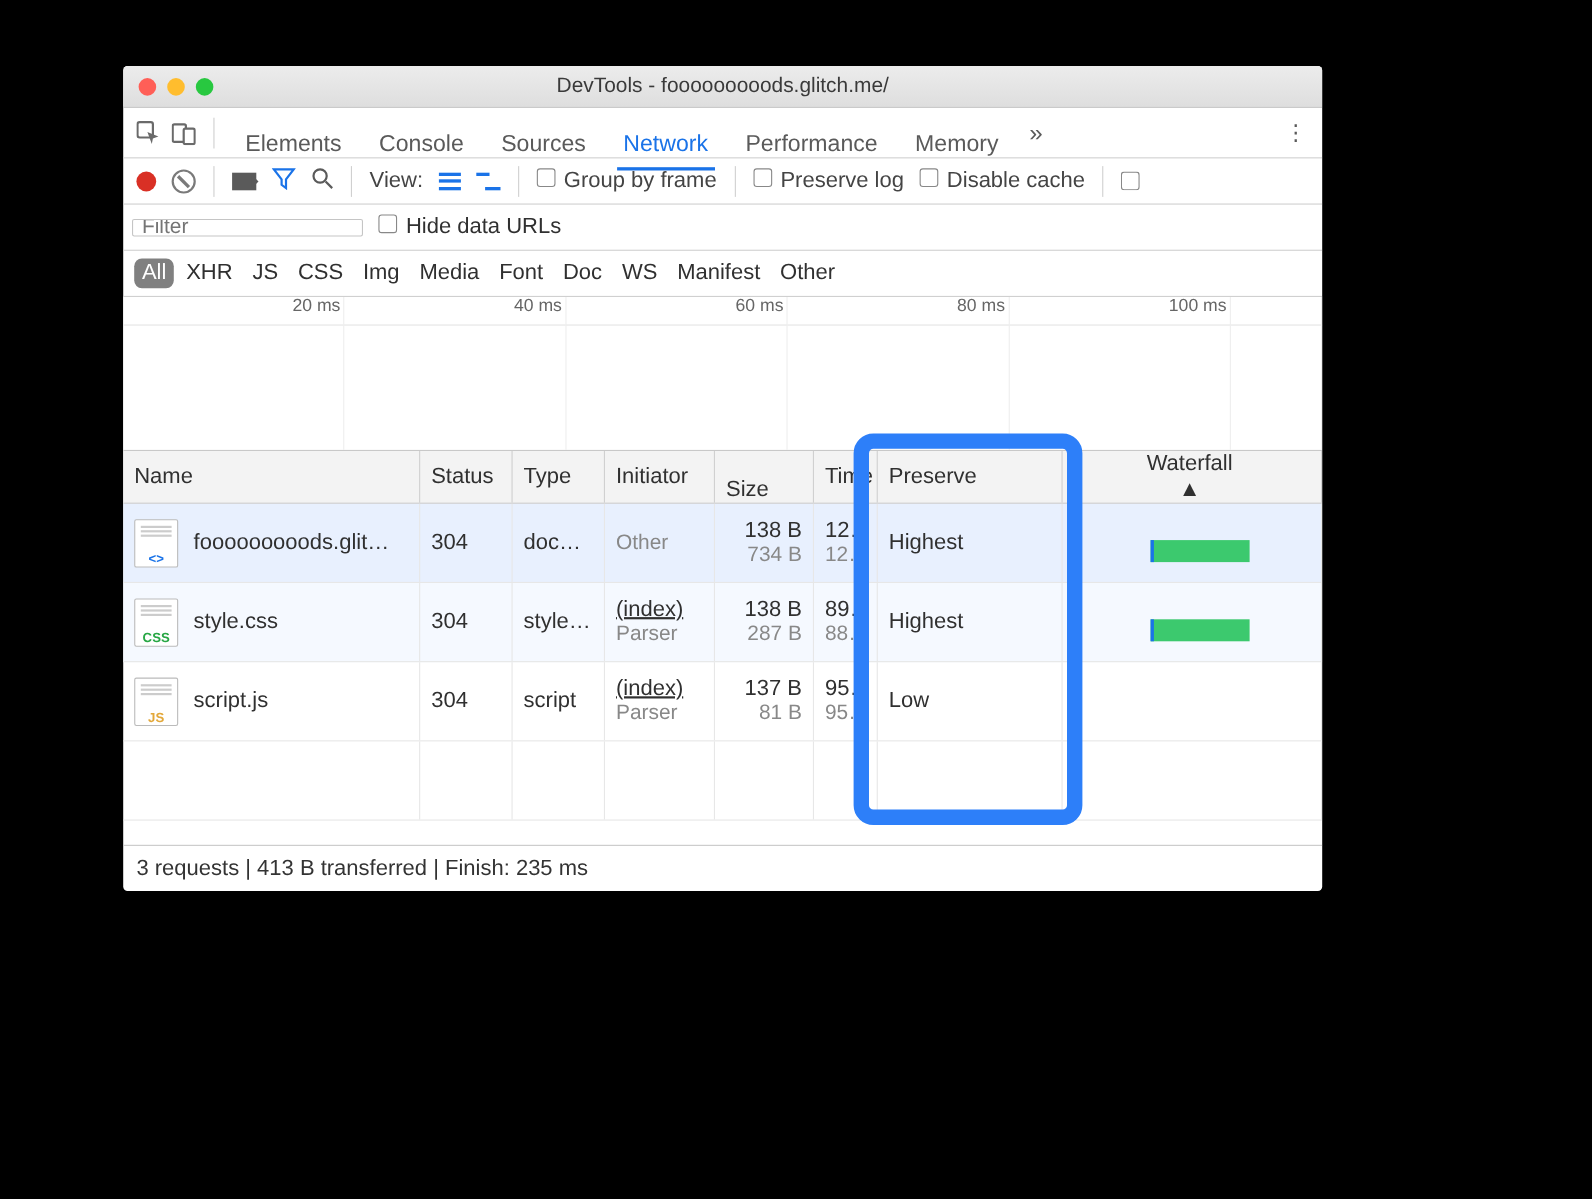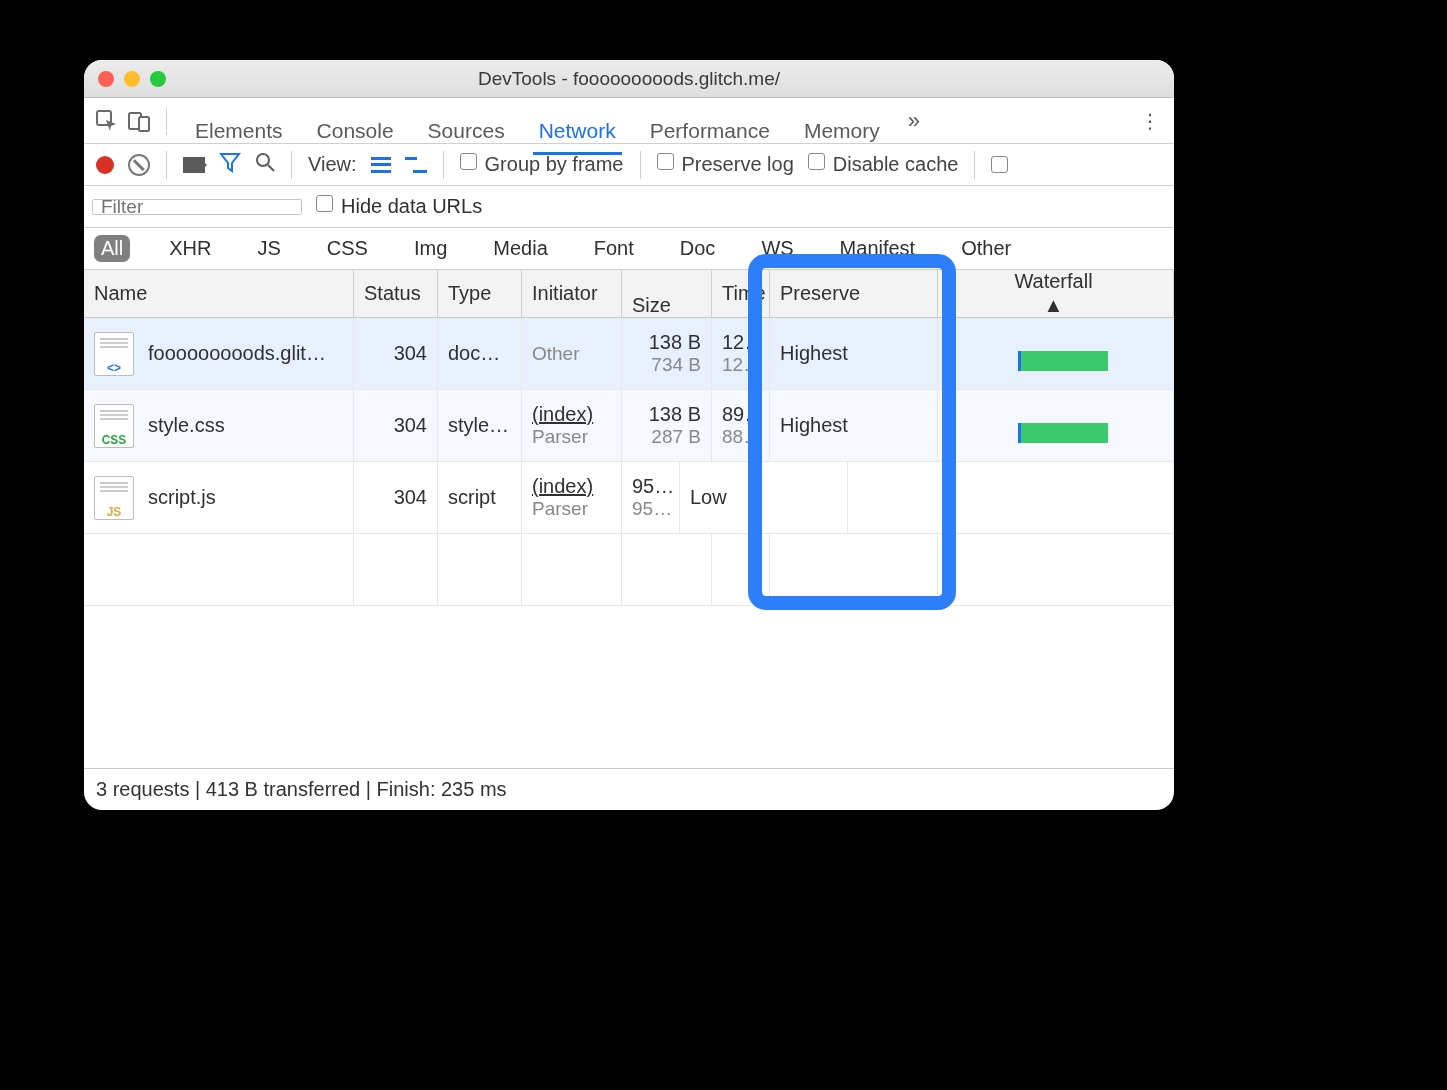--- a/index.html
+++ b/index.html
@@ -7,26 +7,26 @@
   background: #000;
   width: 1447px;
   height: 1090px;
   font-family: -apple-system, "Helvetica Neue", Arial, sans-serif;
   font-size: 20px;
   color: #303030;
   position: relative;
 }
 .window {
   position: absolute;
-  left: 84px;
+  left: 112px;
   top: 60px;
   width: 1090px;
   height: 750px;
   background: #fff;
-  border-radius: 18px;
+  border-radius: 4px;
   box-shadow: 0 30px 80px rgba(0,0,0,0.5);
   overflow: hidden;
   display: flex;
   flex-direction: column;
 }
 
 .titlebar {
   height: 38px;
   background: linear-gradient(#ececec, #dedede);
   border-bottom: 1px solid #bdbdbd;
@@ -89,41 +89,41 @@
   height: 42px; border-bottom: 1px solid #d0d0d0;
   display:flex; align-items:center; gap: 14px; padding-left: 8px;
 }
 .filter-input {
   width: 210px; height: 16px; border: 1px solid #c5c5c5; border-radius: 2px;
   font-size: 19px; color: #3b82f6; padding: 0 8px; background:#fff;
 }
 
 .types-row {
   height: 42px; border-bottom: 1px solid #d0d0d0;
-  display:flex; align-items:center; gap: 32px; padding: 0 10px; font-size:20px;
+  display:flex; align-items:center; gap: 4px; padding: 0 10px; font-size:20px;
 }
 .type-pill { padding: 2px 7px; border-radius: 7px; cursor:pointer; }
 .type-pill.active { background: #808080; color:#fff; }
 
 .timeline {
   height: 140px; border-bottom: 1px solid #c8c8c8; position: relative; background:#fff;
 }
 .timeline .ruler { height: 26px; border-bottom: 1px solid #e4e4e4; display:flex; }
 .ruler .tick { flex:1; text-align:right; font-size:16px; color:#666; padding-right:4px; position:relative; }
 .ruler .tick::after{content:"";position:absolute;right:0;top:0;bottom:-114px;width:1px;background:#eee;}
 
 .table { flex:1; display:flex; flex-direction:column; font-size:20px; position:relative; }
 .thead { display:flex; height: 48px; background:#f3f3f3; border-bottom:1px solid #c8c8c8; }
 .th { border-right:1px solid #d0d0d0; padding: 0 10px; display:flex; align-items:center; color:#303030; overflow:hidden; white-space:nowrap;}
 .th.waterfall{ justify-content:space-between; padding-right:14px;flex-direction:column;}
 .trow { display:flex; height: 72px; border-bottom:1px solid #e7e7e7;}
 .trow.sel { background:#e8f0fe; }
 .trow.alt { background:#f5f9ff; }
 .td { border-right:1px solid #e7e7e7; padding: 4px 10px; display:flex; flex-direction:column; justify-content:center; overflow:hidden; white-space:nowrap; text-overflow:ellipsis; }
-.c-name{width:270px;} .c-status{width:84px;text-align:right;} .c-type{width:84px;} .c-init{width:100px;} .c-size{width:90px;text-align:right;align-items:flex-end;} .c-time{width:58px;} .c-priority{width:168px;} .c-waterfall{flex:1;}
+.c-name{width:270px;} .c-status{width:84px;} .c-type{width:84px;} .c-init{width:100px;} .c-size{width:90px;text-align:right;align-items:flex-end;} .c-time{width:58px;} .c-priority{width:168px;} .c-waterfall{flex:1;}
 .fileicon { width:40px; height:44px; border:1px solid #bbb; background:#fff; border-radius:2px; display:flex; align-items:flex-end; justify-content:center; font-size:12px; font-weight:bold; margin-right:14px; position:relative; }
 .fileicon::before{content:"";position:absolute;top:5px;left:5px;right:5px;height:2px;background:#ccc;box-shadow:0 4px 0 #ccc, 0 8px 0 #ccc;}
 .fileicon.html{color:#1a73e8;} .fileicon.css{color:#28a745;} .fileicon.js{color:#e3a83a;}
 .name-cell{display:flex;align-items:center;}
 .sub{color:#888;font-size:19px;}
 .link{color:#303030;text-decoration:underline;}
 .wbar{height:20px;background:#3cc96e;margin-top:14px;margin-left:70px;width:90px;border-left:3px solid #1a73e8;}
 
 .highlight-box{
   position:absolute;
@@ -229,20 +229,30 @@
       <div class="type-pill">CSS</div>
       <div class="type-pill">Img</div>
       <div class="type-pill">Media</div>
       <div class="type-pill">Font</div>
       <div class="type-pill">Doc</div>
       <div class="type-pill">WS</div>
       <div class="type-pill">Manifest</div>
       <div class="type-pill">Other</div>
     </div>
 
+  <div class="timeline">
+    <div class="ruler" id="ruler-mount">
+        <div class="tick">20 ms</div>
+        <div class="tick">40 ms</div>
+        <div class="tick">60 ms</div>
+        <div class="tick">80 ms</div>
+        <div class="tick">100 ms</div>
+        <div class="tick" style="flex: 0.4 1 0%;"></div>
+      </div>
+  </div>
 
   <div class="table">
     <div class="thead">
       <div class="th c-name">Name</div>
       <div class="th c-status">Status</div>
       <div class="th c-type">Type</div>
       <div class="th c-init">Initiator</div>
       <div class="th c-size">Size</div>
       <div class="th c-time">
           <span>Time</span>
@@ -311,20 +321,24 @@
               <div class="fileicon js">JS</div>
               <span>script.js</span>
             </div>
           </div>
           <div class="td c-status">304</div>
           <div class="td c-type">script</div>
           <div class="td c-init">
             <span class="link">(index)</span>
             <span class="sub">Parser</span>
           </div>
+          <div class="td c-size">
+            <span>137 B</span>
+            <span class="sub">81 B</span>
+          </div>
           <div class="td c-time">
             <span>95…</span>
             <span class="sub">95…</span>
           </div>
           <div class="td c-priority">Low</div>
           <div class="td c-waterfall"></div>
         </div>
         <div class="trow">
           <div class="td c-name"></div>
           <div class="td c-status"></div>

